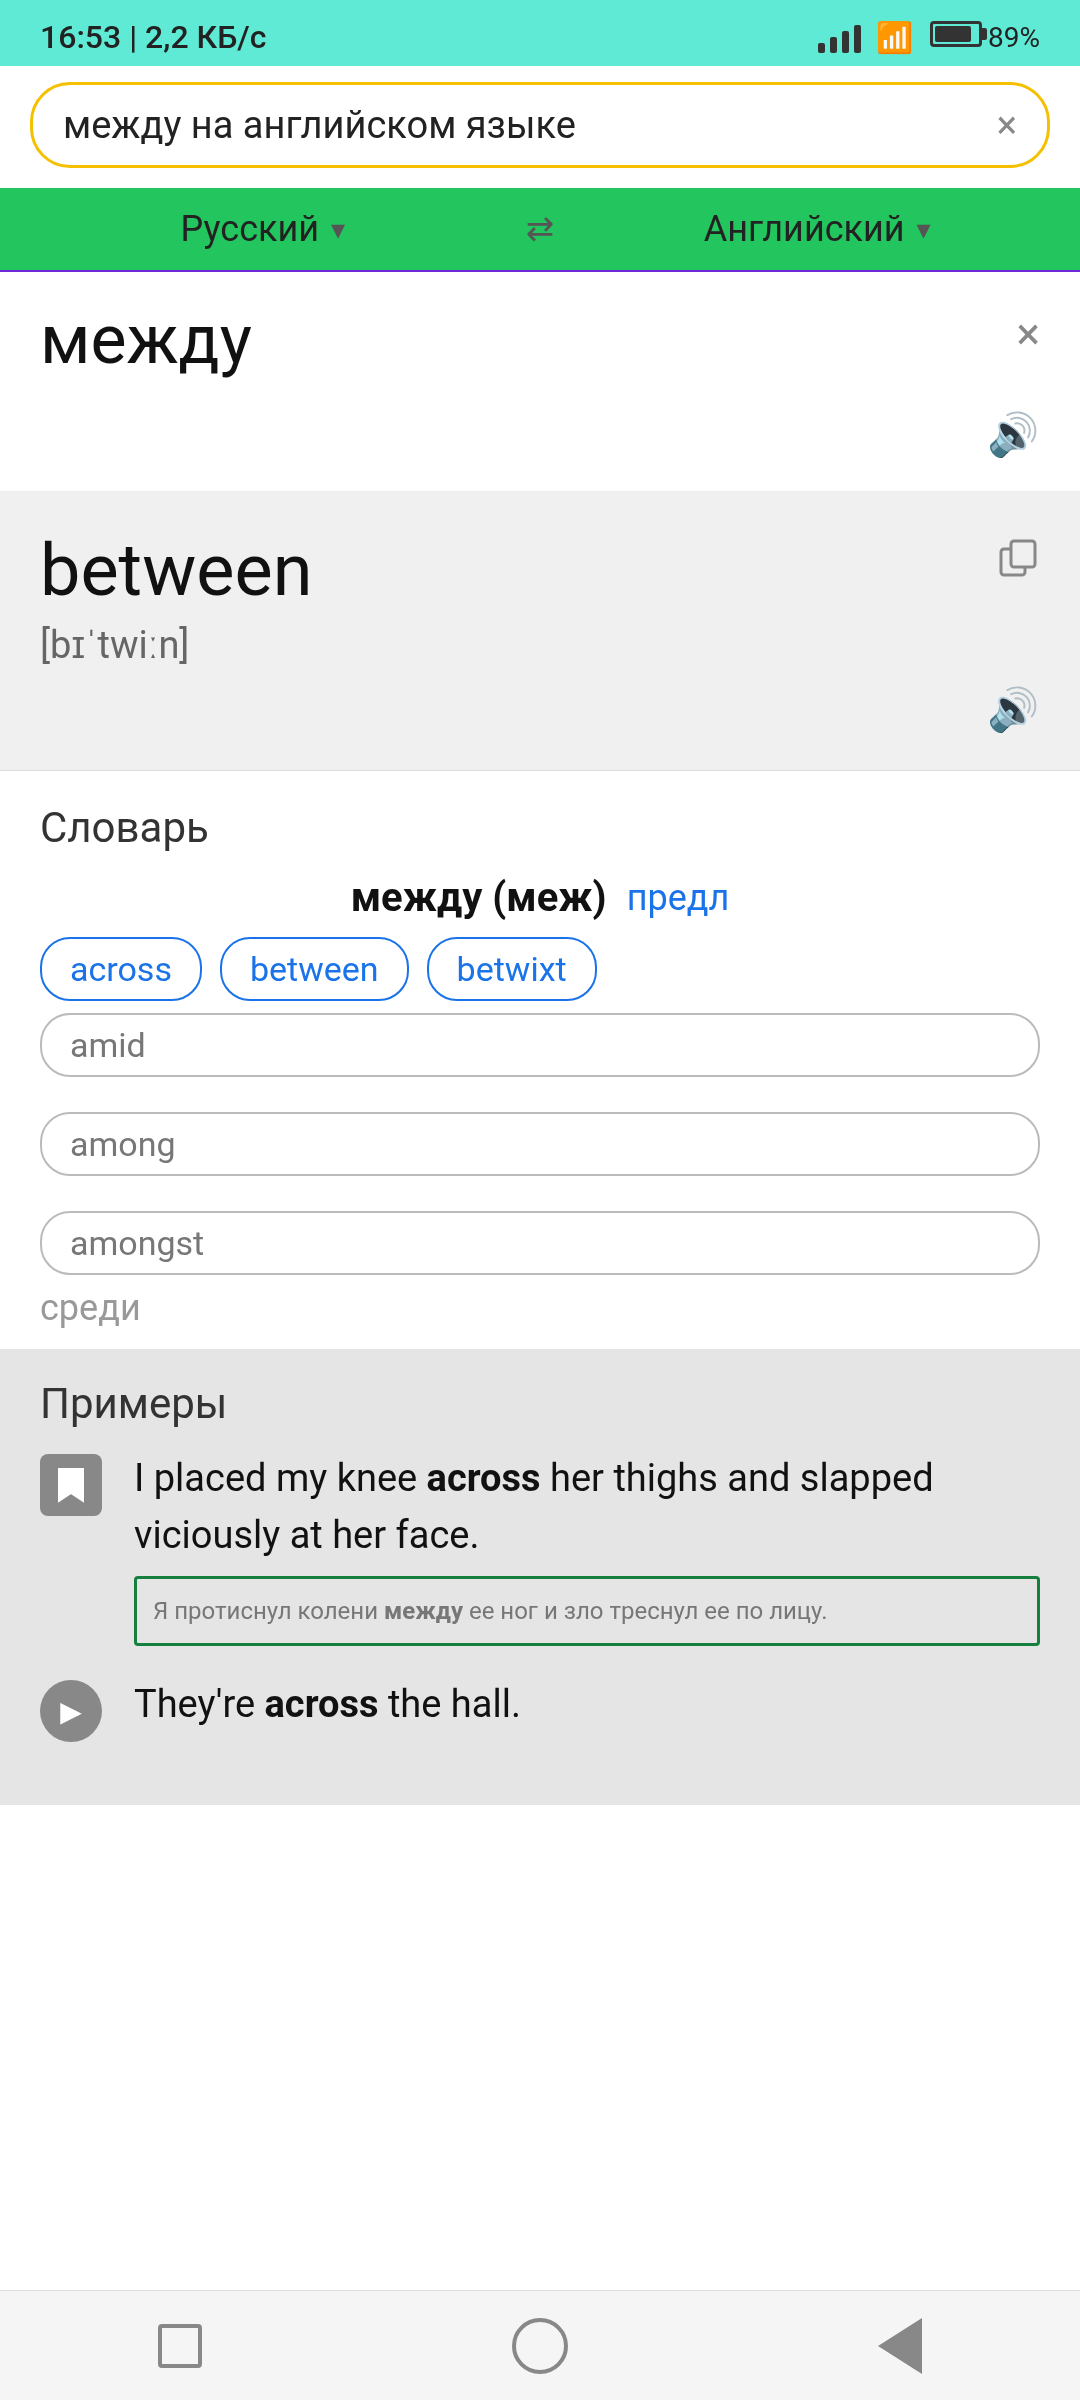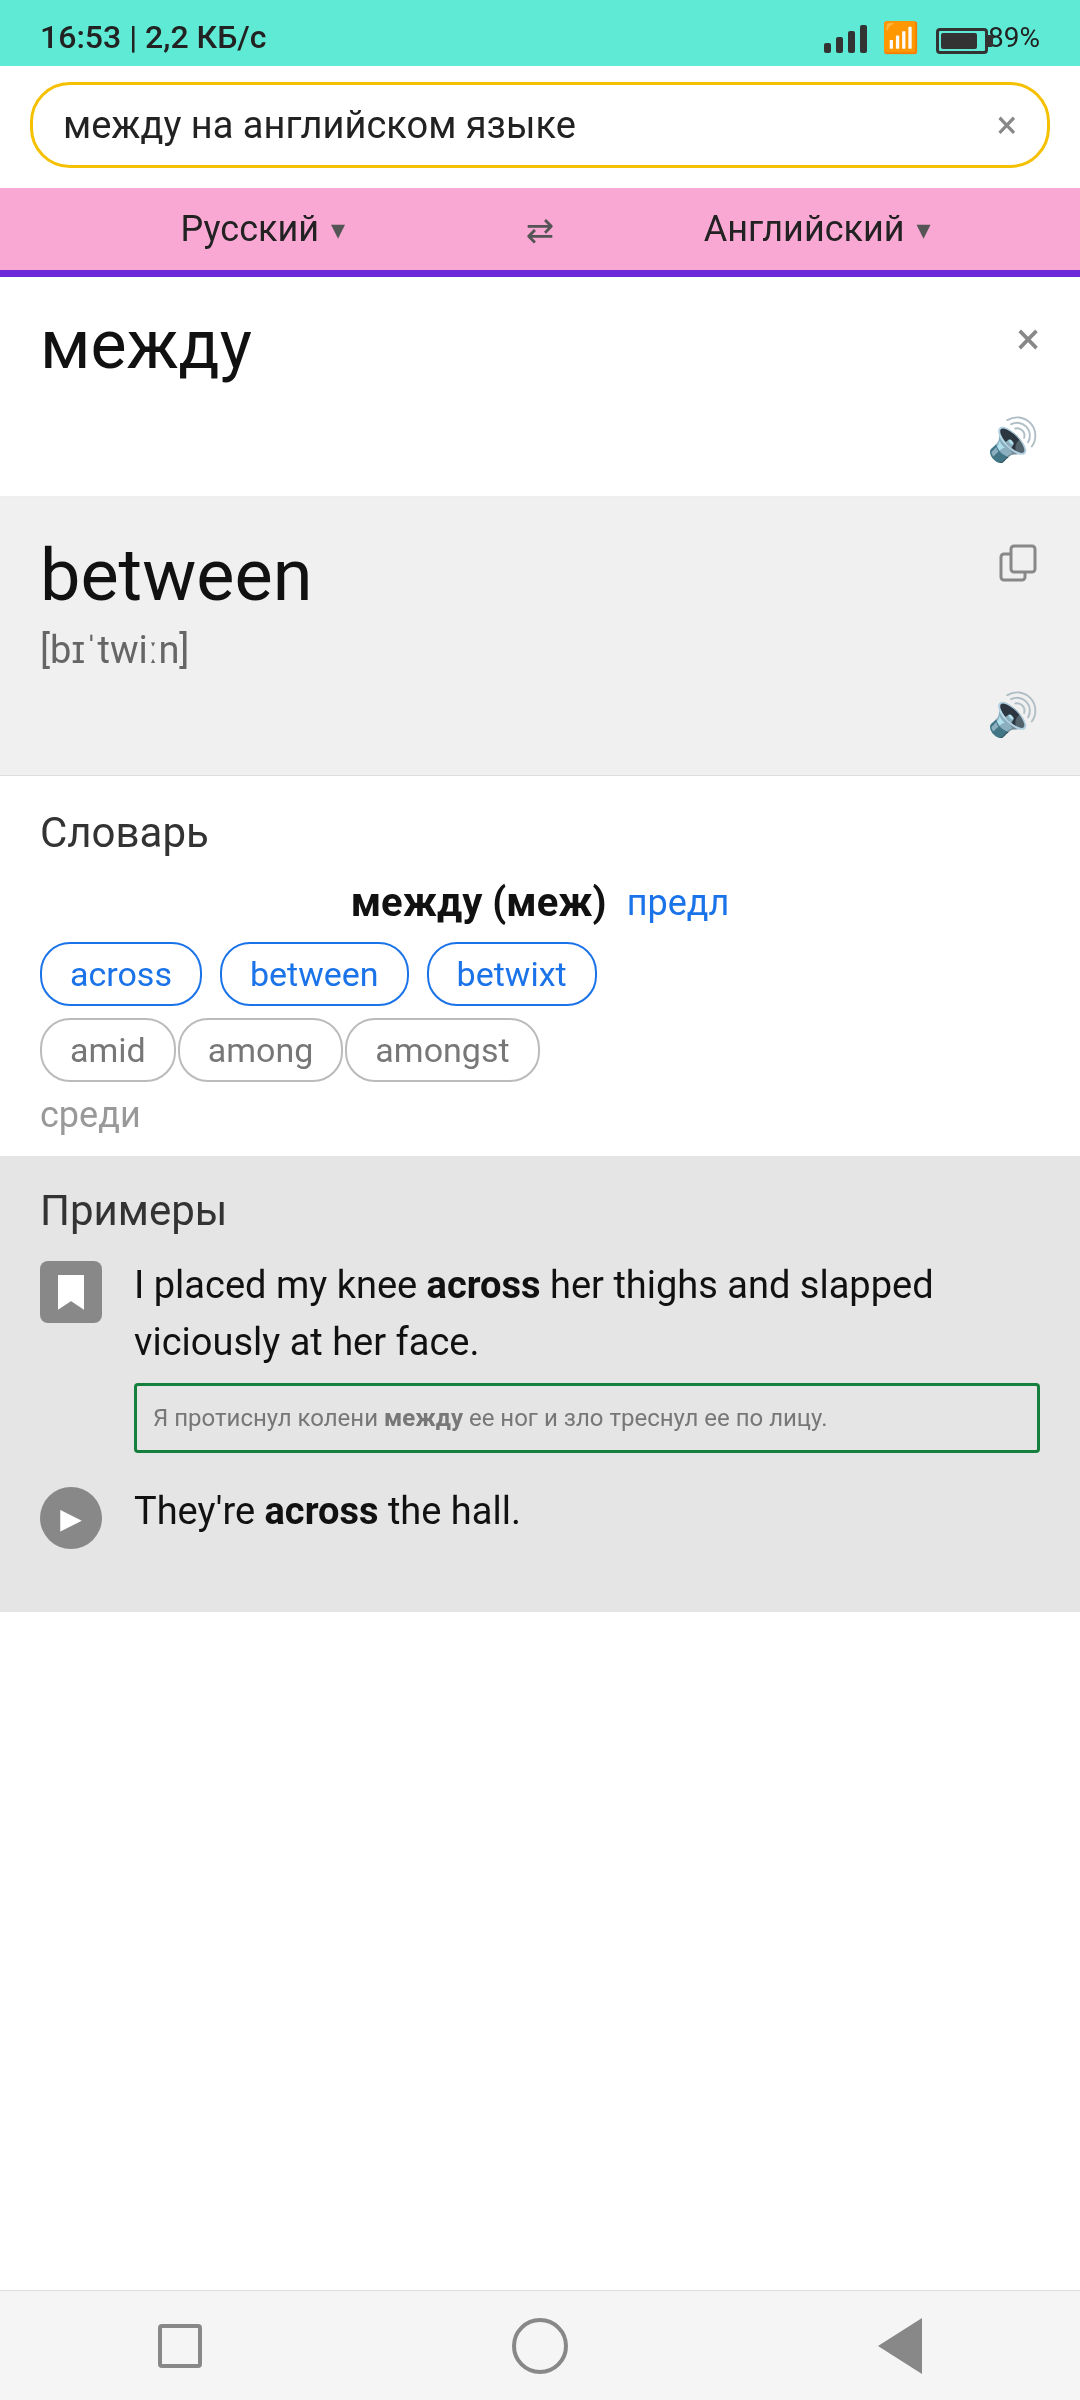--- a/index.html
+++ b/index.html
@@ -40,21 +40,22 @@
       background: #333;
       border-radius: 2px;
       width: 7px;
     }
     .wifi-icon {
       font-size: 30px;
       color: #333;
     }
     .battery-container {
       display: flex;
-      align-items: flex-end;
+      align-items: flex-start;
+      gap: 6px;
     }
     .battery-icon {
       width: 52px;
       height: 26px;
       border: 3px solid #333;
       border-radius: 4px;
       position: relative;
       display: flex;
       align-items: center;
       padding: 2px;
@@ -101,24 +102,24 @@
     }
     .search-clear-icon {
       font-size: 38px;
       color: #888;
       cursor: pointer;
     }
 
     
     .lang-selector {
       display: flex;
-      align-items: flex-end;
-      border-bottom: 7px solid #6d28d9;
+      align-items: flex-start;
+      border-bottom: 2px solid #6d28d9;
       padding: 20px 30px;
-      background: #f9a8d4;
+      background: #22c55e;
     }
     .lang-btn {
       flex: 1;
       display: flex;
       align-items: center;
       justify-content: center;
       gap: 12px;
       font-size: 36px;
       color: #222;
       cursor: pointer;
@@ -244,22 +245,23 @@
       border: 2px solid #1a73e8;
       border-radius: 30px;
       padding: 10px 28px;
       font-size: 34px;
       color: #1a73e8;
       cursor: pointer;
     }
     .synonym-also-row {
       display: flex;
       flex-wrap: wrap;
-      gap: 2px;
+      gap: 35px;
       margin-top: 12px;
+      flex-direction: column;
     }
     .synonym-also-chip {
       border: 2px solid #bbb;
       border-radius: 30px;
       padding: 10px 28px;
       font-size: 34px;
       color: #777;
       cursor: pointer;
     }
     .among-text {

